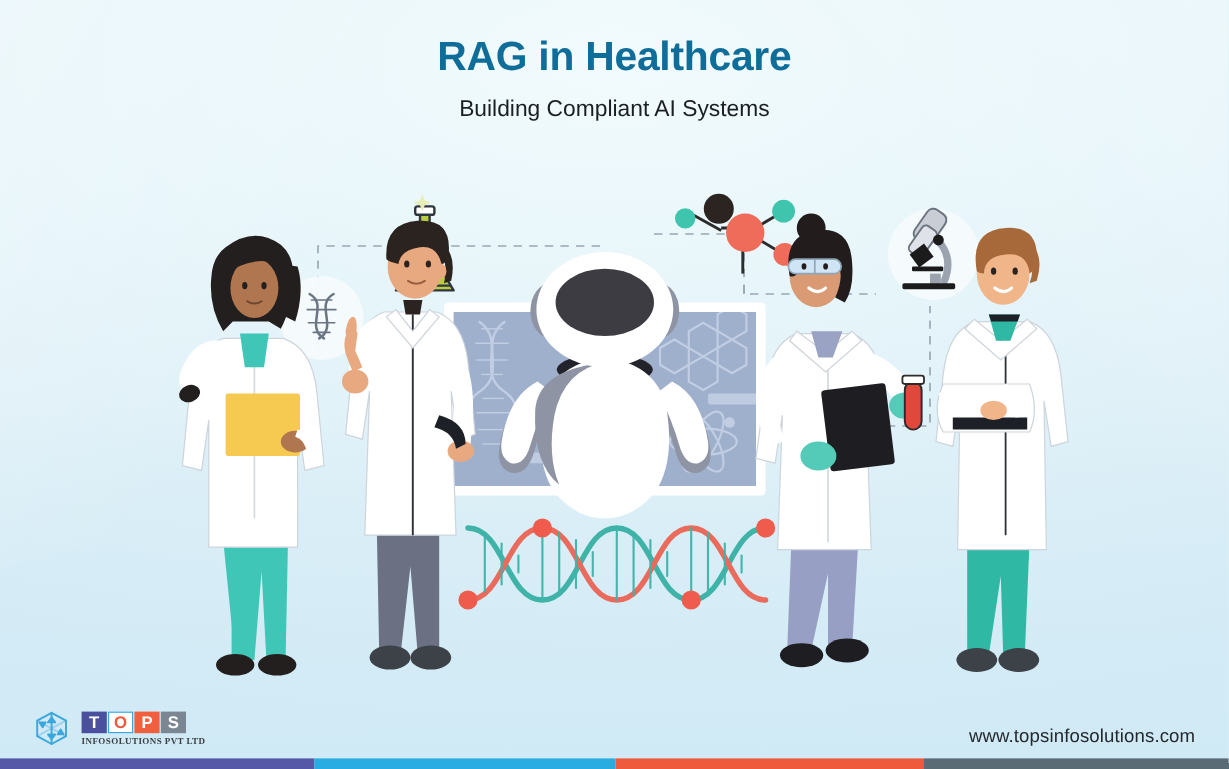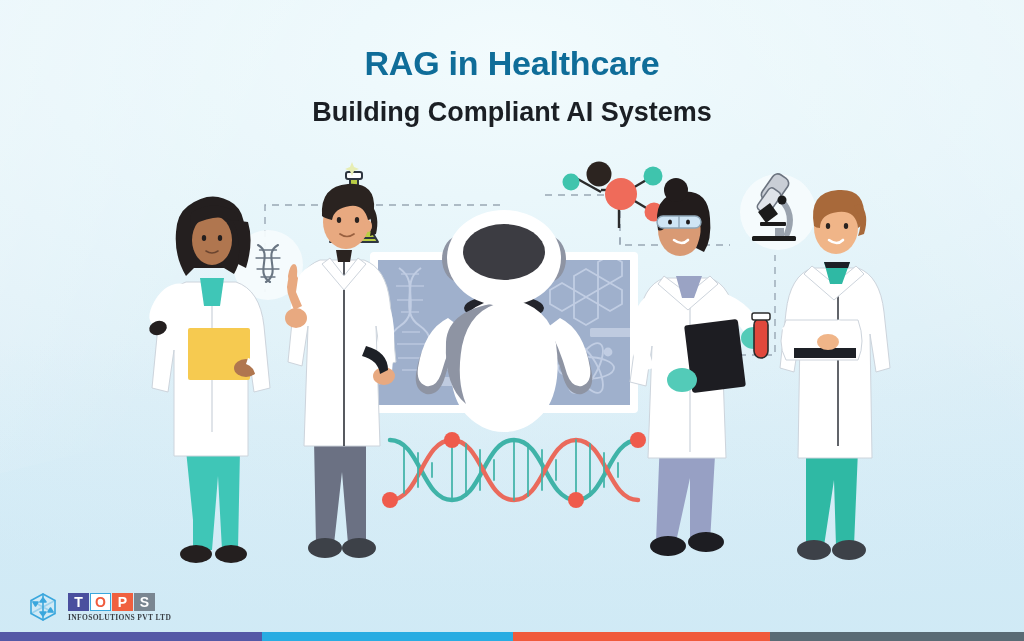--- a/index.html
+++ b/index.html
@@ -32,28 +32,28 @@
     transform:rotate(10deg);
     pointer-events:none;
   }
   .bg-wash {
     position:absolute; left:0; bottom:0; width:1024px; height:300px;
     background:linear-gradient(180deg, rgba(214,236,246,0) 0%, rgba(203,232,245,.55) 100%);
     pointer-events:none;
   }
 
   
-  .title-block { position:absolute; top:44px; left:0; width:1024px; text-align:center; }
+  .title-block { position:absolute; top:28px; left:0; width:1024px; text-align:center; }
   #title {
     font-size:34px; font-weight:bold; letter-spacing:-.2px;
     color:#0f6d99;
   }
   #subtitle {
     margin-top:14px;
-    font-size:27px; font-weight:700; color:#1b1f24;
+    font-size:19px; font-weight:400; color:#1b1f24;
   }
 
   
   .footer-bar { position:absolute; left:0; bottom:0; width:1024px; height:9px; display:flex; }
   .fb { height:9px; }
   .fb.s0 { width:262px; }
   .fb.s1 { width:251px; }
   .fb.s2 { width:257px; }
   .fb.s3 { flex:1; }
 
@@ -408,20 +408,21 @@
       <div class="logo-tiles">
         <span class="tile t0">T</span>
         <span class="tile t1">O</span>
         <span class="tile t2">P</span>
         <span class="tile t3">S</span>
       </div>
       <div id="logo-tagline">INFOSOLUTIONS PVT LTD</div>
     </div>
   </div>
 
+  <div id="site-url">www.topsinfosolutions.com</div>
 
   <div class="footer-bar">
     <div class="fb s0" style="background:#5558a6"></div>
     <div class="fb s1" style="background:#29ace2"></div>
     <div class="fb s2" style="background:#f05a3c"></div>
     <div class="fb s3" style="background:#5a6b75"></div>
   </div>
 
 </div>
 

